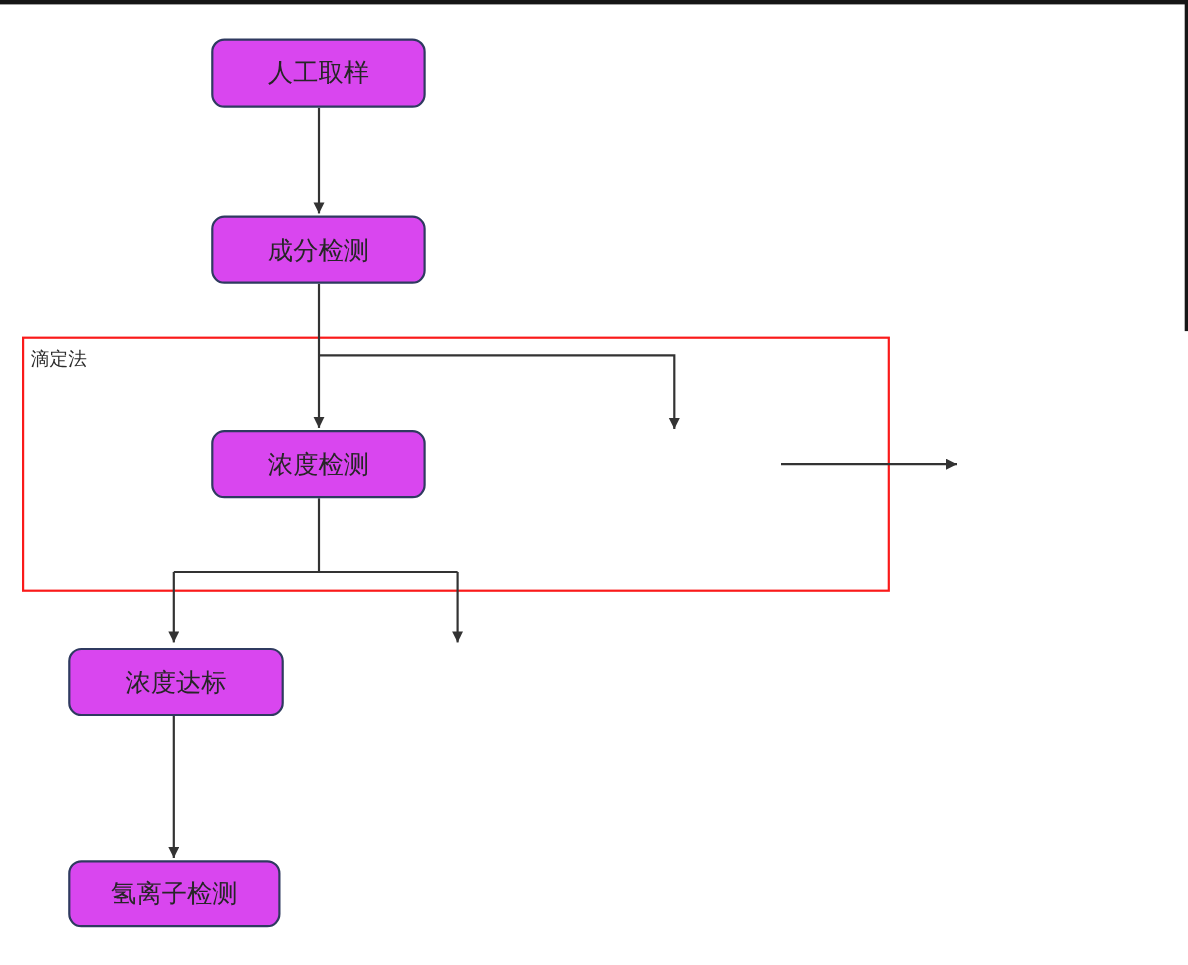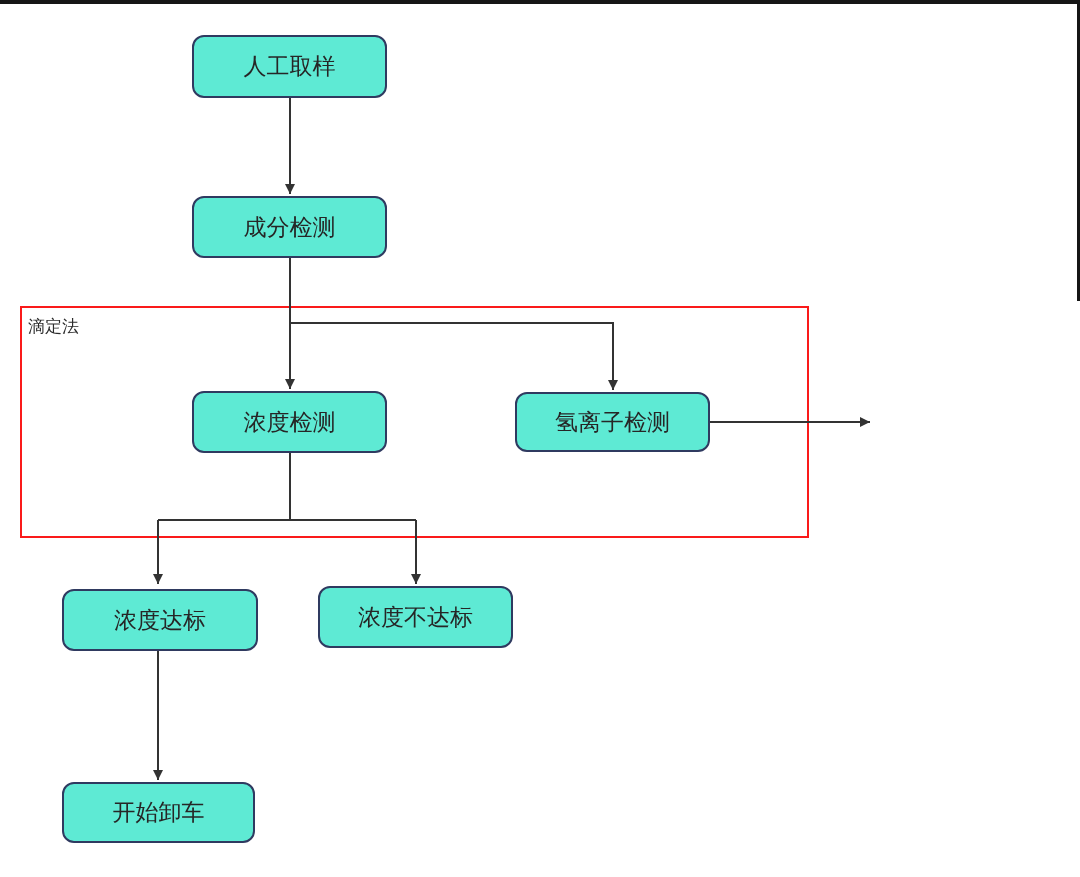--- a/index.html
+++ b/index.html
@@ -36,21 +36,21 @@
   .group-label{
     position:absolute;left:28px;top:312px;
     font-size:17px;line-height:30px;
     color:var(--group-label-text,#2b2b2b);
     white-space:nowrap;
   }
   .node{
     position:absolute;
     border:2px solid var(--node-border,#2f3a60);
     border-radius:12px;
-    background:#5eead4;
+    background:#d946ef;
     box-sizing:border-box;
     display:flex;align-items:center;justify-content:center;
     font-size:23px;
     color:var(--node-text,#262626);
     white-space:nowrap;
   }
   svg.edges{
     position:absolute;left:0;top:0;width:1080px;height:877px;
     pointer-events:none;
   }
@@ -97,30 +97,24 @@
   </div>
 
   <div class="node" style="left:192px;top:391px;width:195px;height:62px;">
     <span>浓度检测</span>
   </div>
 
   <div class="node" style="left:192px;top:196px;width:195px;height:62px;">
     <span>成分检测</span>
   </div>
 
-  <div class="node" style="left:515px;top:392px;width:195px;height:60px;">
-    <span>氢离子检测</span>
-  </div>
 
 
   <div class="node" style="left:62px;top:589px;width:196px;height:62px;">
     <span>浓度达标</span>
   </div>
 
-  <div class="node" style="left:318px;top:586px;width:195px;height:62px;">
-    <span>浓度不达标</span>
-  </div>
 
   <div class="node" style="left:62px;top:782px;width:193px;height:61px;">
-    <span>开始卸车</span>
+    <span>氢离子检测</span>
   </div>
 
 </div>
 
 </body></html>

